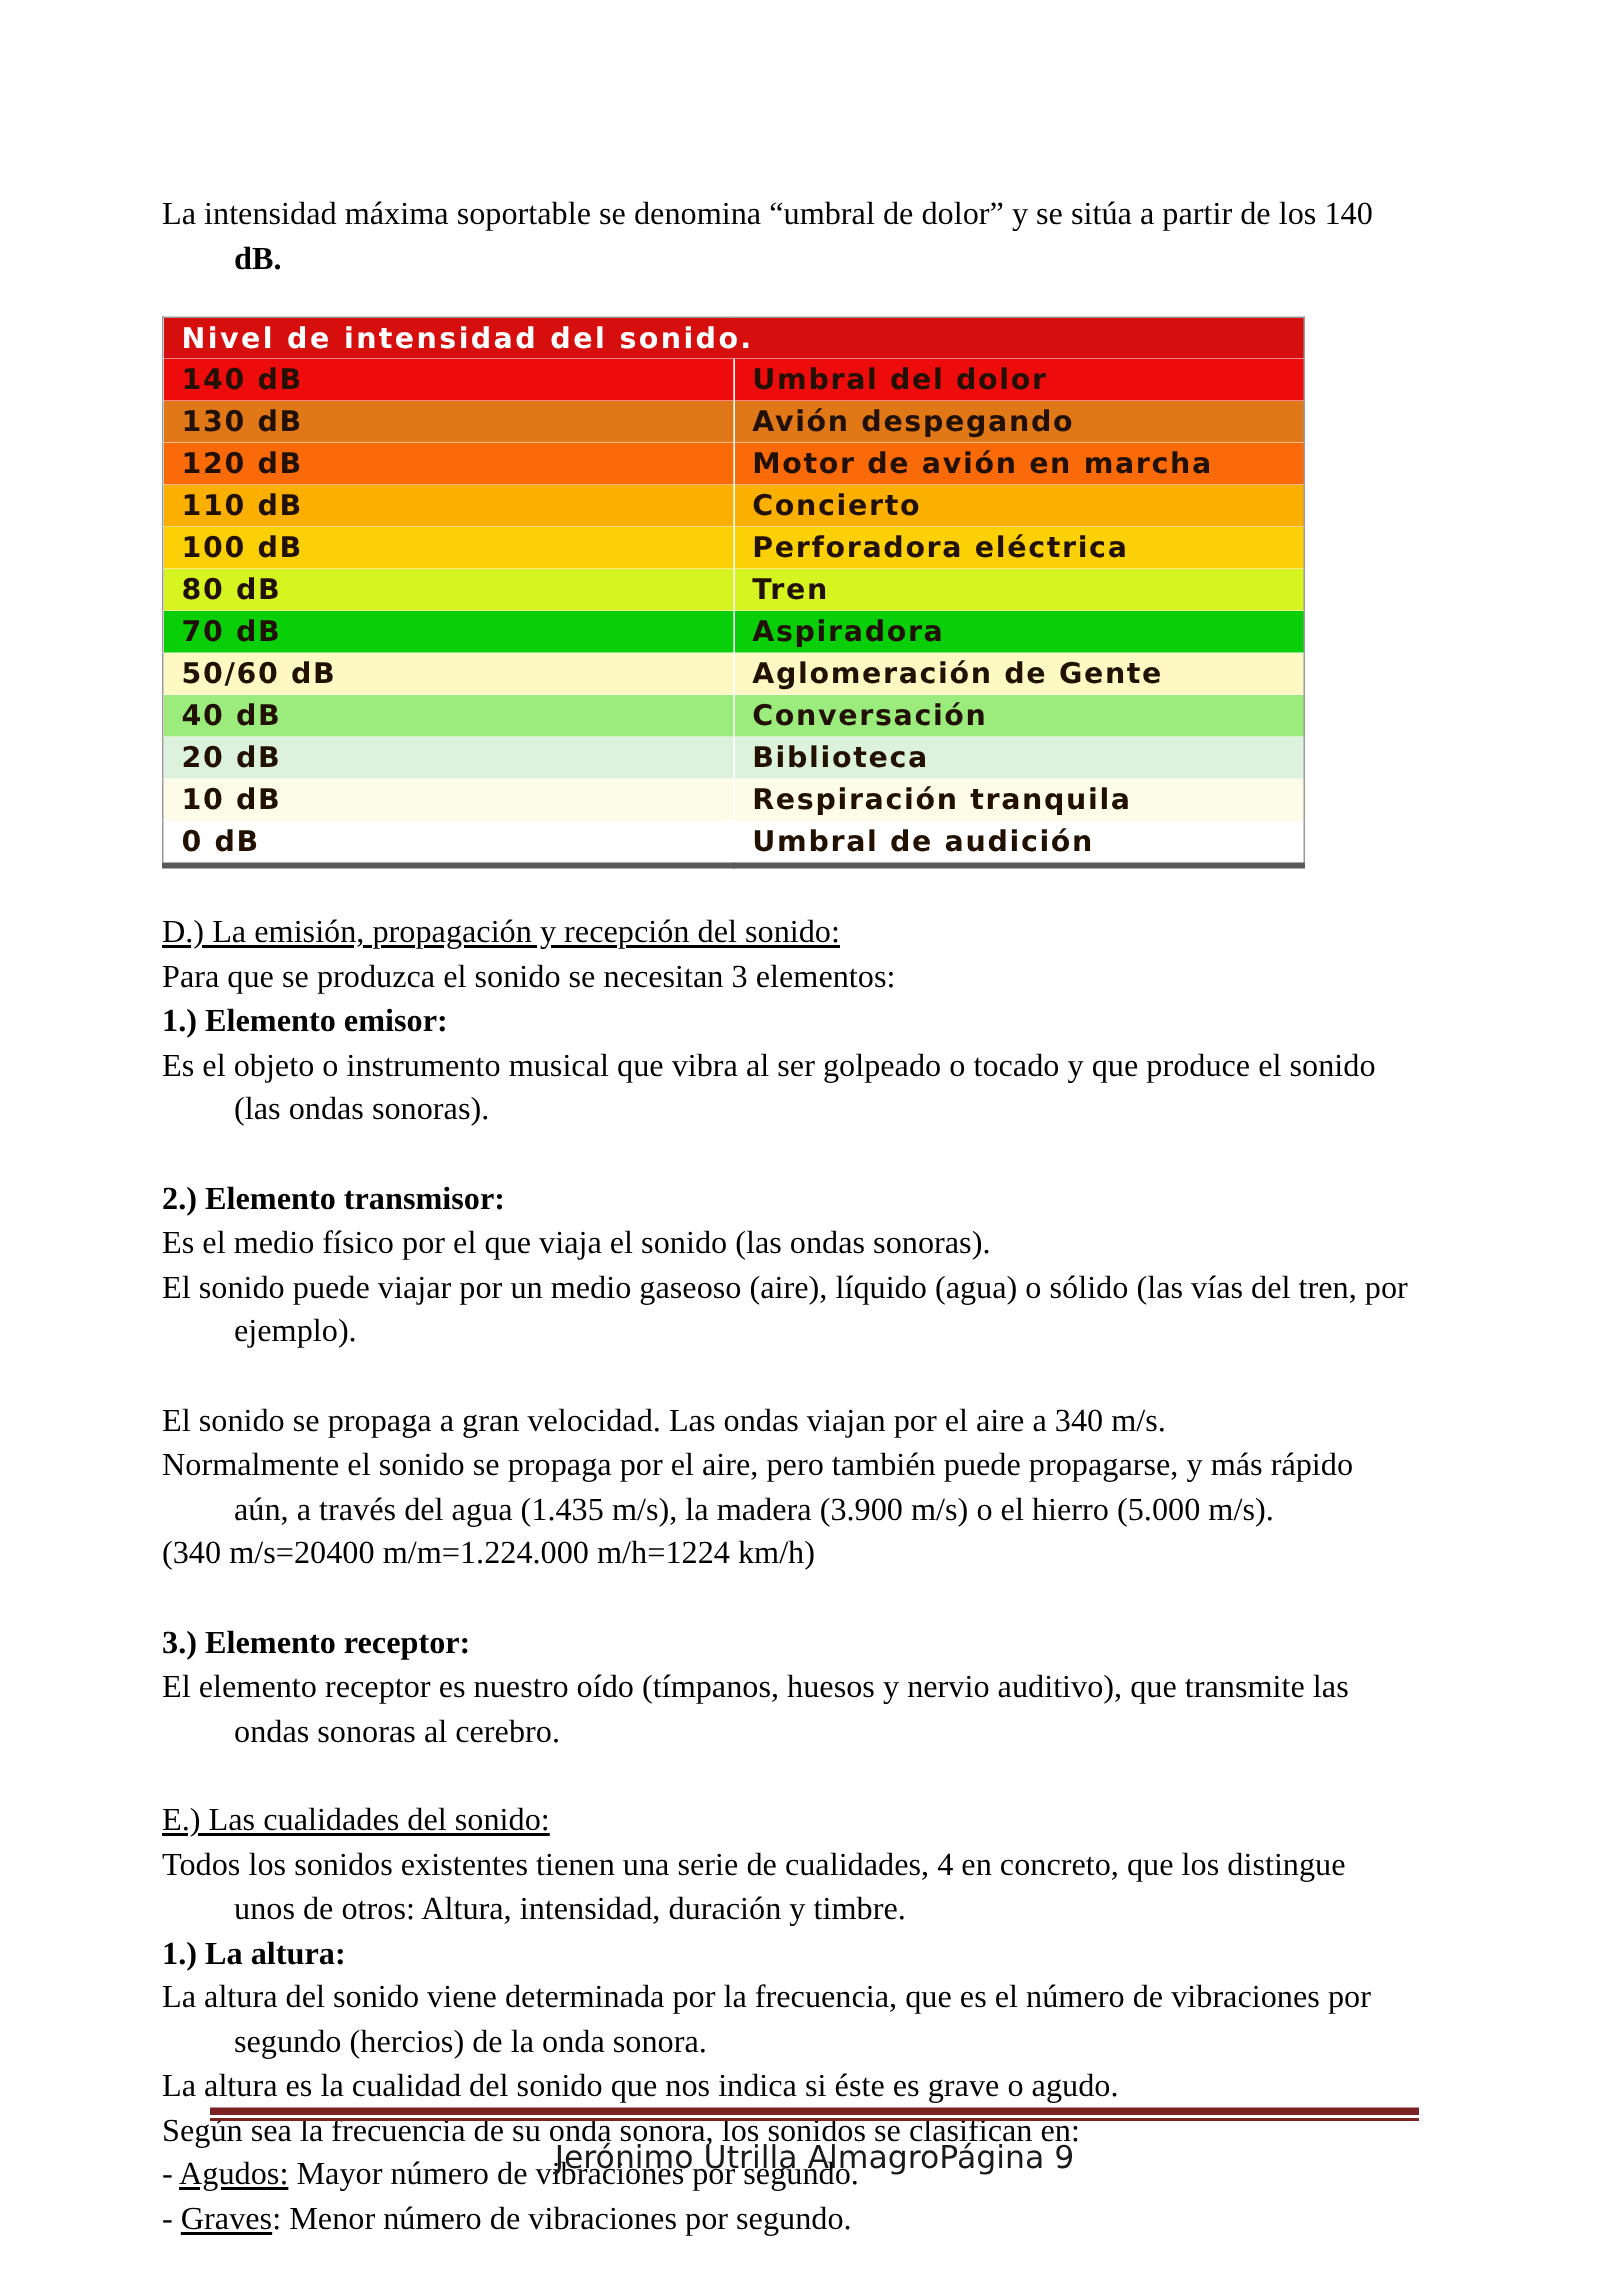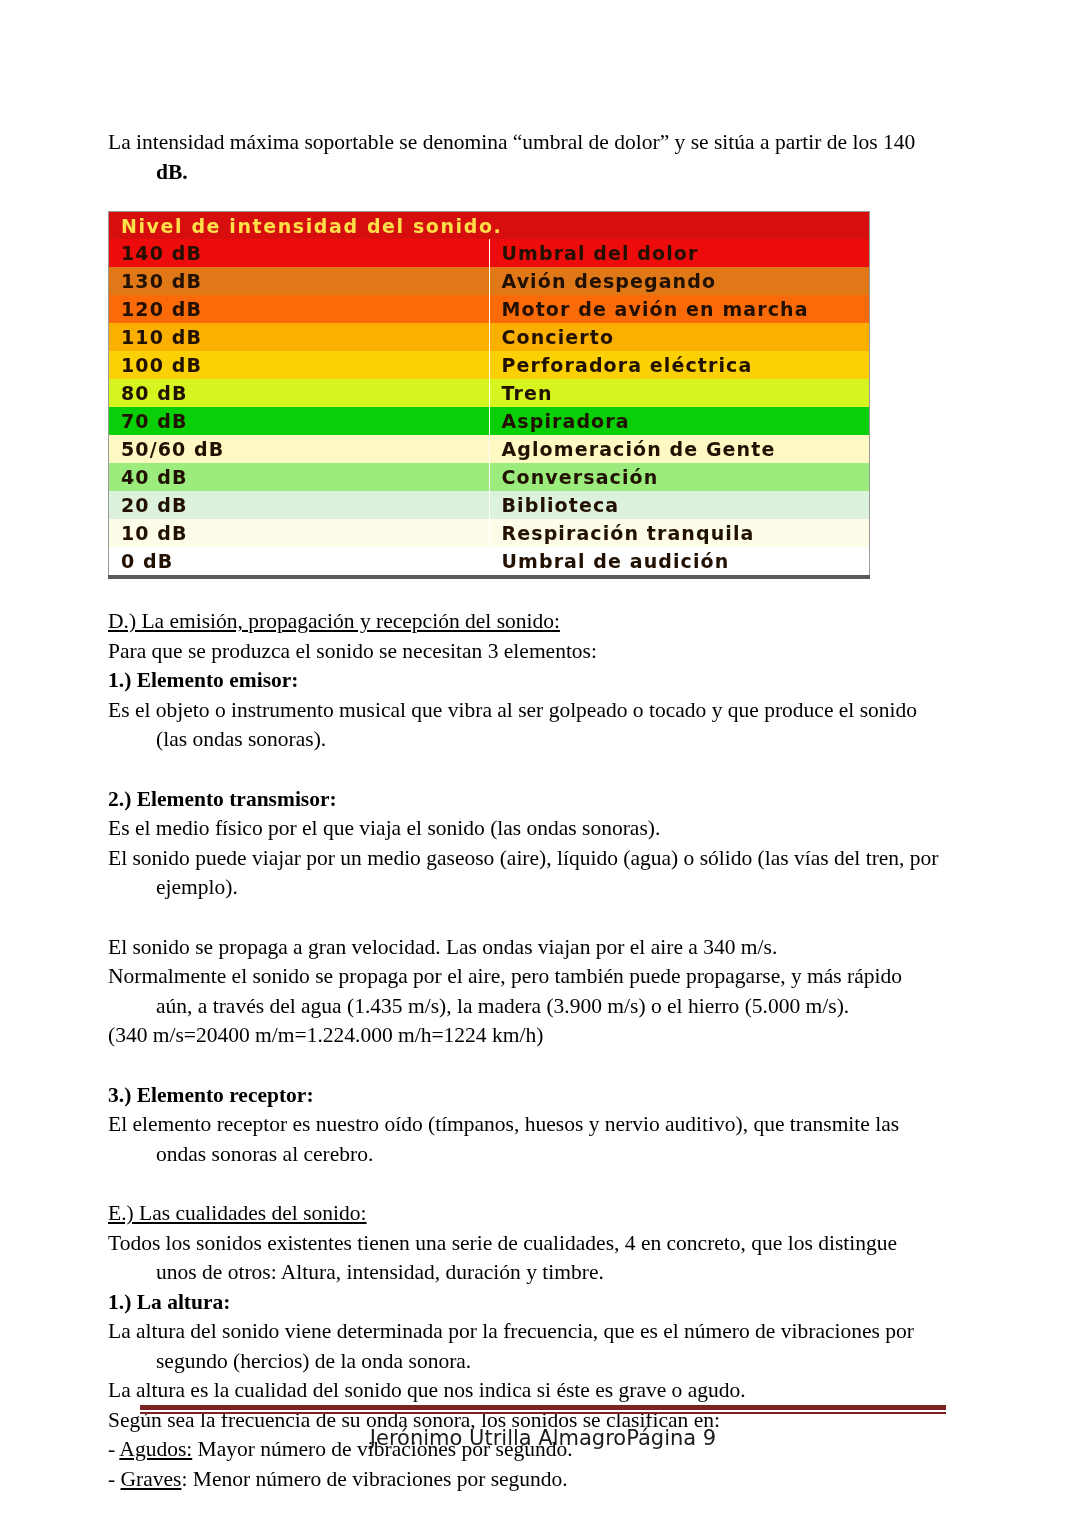--- a/index.html
+++ b/index.html
@@ -65,21 +65,21 @@
     text-align: left;
     vertical-align: middle;
     white-space: nowrap;
     overflow: hidden;
   }
   .db-table .col-db { width: 193px; border-right: 1px solid rgba(255,255,255,0.55); }
   .db-table .col-desc { width: 100%; margin-top: 30px; }
 
   .db-head td {
     background: #d60e0e;
-    color: #fde047;
+    color: #ffffff;
     letter-spacing: 1.6px;
     height: 27px;
     font-size: 19px;
   }
 
   
   .footer {
     position: absolute;
     left: 140px;
     right: 134px;

